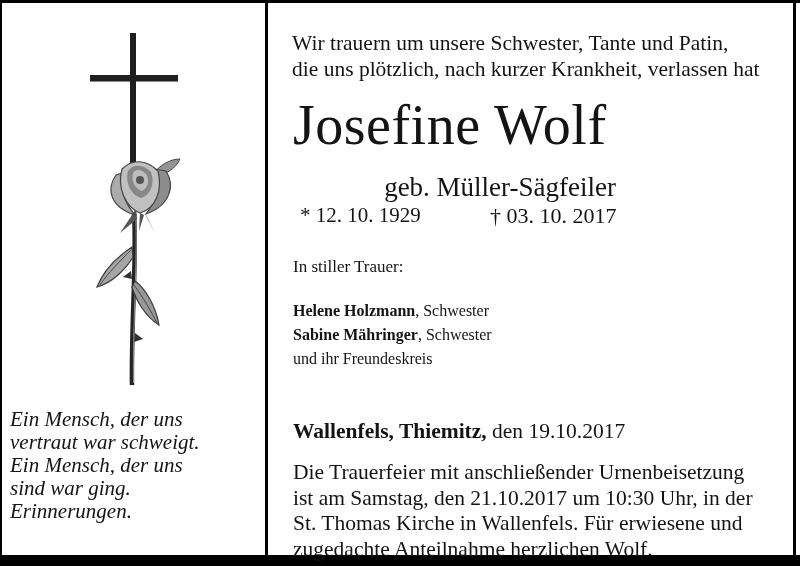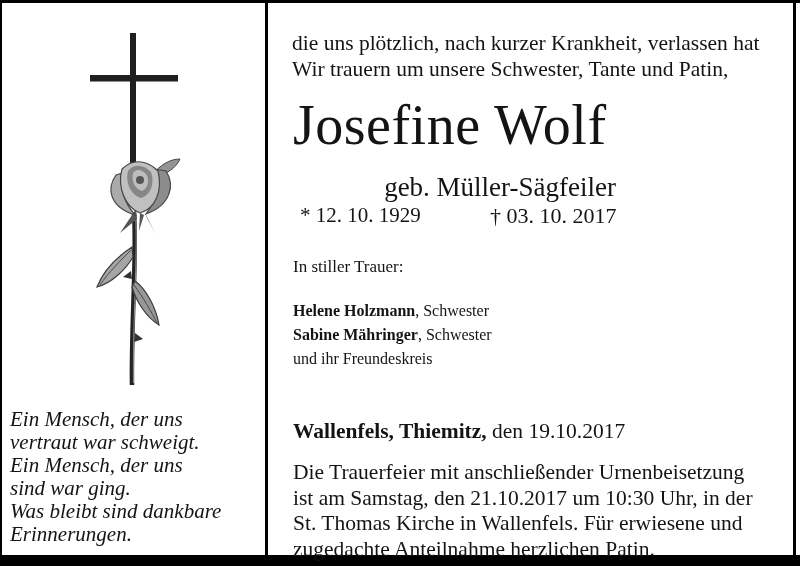--- a/index.html
+++ b/index.html
@@ -79,27 +79,26 @@
     <path d="M88,146 C85,158 91,170 101,173 C111,170 115,158 111,147 C103,139 93,139 88,146 Z" fill="#878787"></path>
     <path d="M93,148 C91,156 95,164 102,166 C108,163 110,155 106,149 C101,144 96,144 93,148 Z" fill="#bdbdbd"></path>
     <circle cx="100" cy="155" r="4" fill="#555555"></circle>
   </svg>
 
   <div class="poem">
     <div>Ein Mensch, der uns</div>
     <div>vertraut war schweigt.</div>
     <div>Ein Mensch, der uns</div>
     <div>sind war ging.</div>
-    <div>Was bleibt sind dankbare</div>
     <div>Erinnerungen.</div>
   </div>
 
   <div class="abs intro">
+    <div>Wir trauern um unsere Schwester, Tante und Patin,</div>
     <div>die uns plötzlich, nach kurzer Krankheit, verlassen hat</div>
-    <div>Wir trauern um unsere Schwester, Tante und Patin,</div>
   </div>
 
   <div class="abs name">Josefine Wolf</div>
 
   <div class="abs maiden">geb. Müller-Sägfeiler</div>
 
   <div class="abs birth">* 12. 10. 1929</div>
   <div class="abs death">† 03. 10. 2017</div>
 
   <div class="abs trauer">In stiller Trauer:</div>
@@ -111,16 +110,16 @@
   </div>
 
   <div class="abs placedate">
     <span class="b">Wallenfels, Thiemitz,</span><span> den 19.10.2017</span>
   </div>
 
   <div class="abs closing">
     <div>Die Trauerfeier mit anschließender Urnenbeisetzung</div>
     <div>ist am Samstag, den 21.10.2017 um 10:30 Uhr, in der</div>
     <div>St. Thomas Kirche in Wallenfels. Für erwiesene und</div>
-    <div>zugedachte Anteilnahme herzlichen Patin.</div>
+    <div>zugedachte Anteilnahme herzlichen Wolf.</div>
   </div>
 
 </div>
 
 </body></html>

